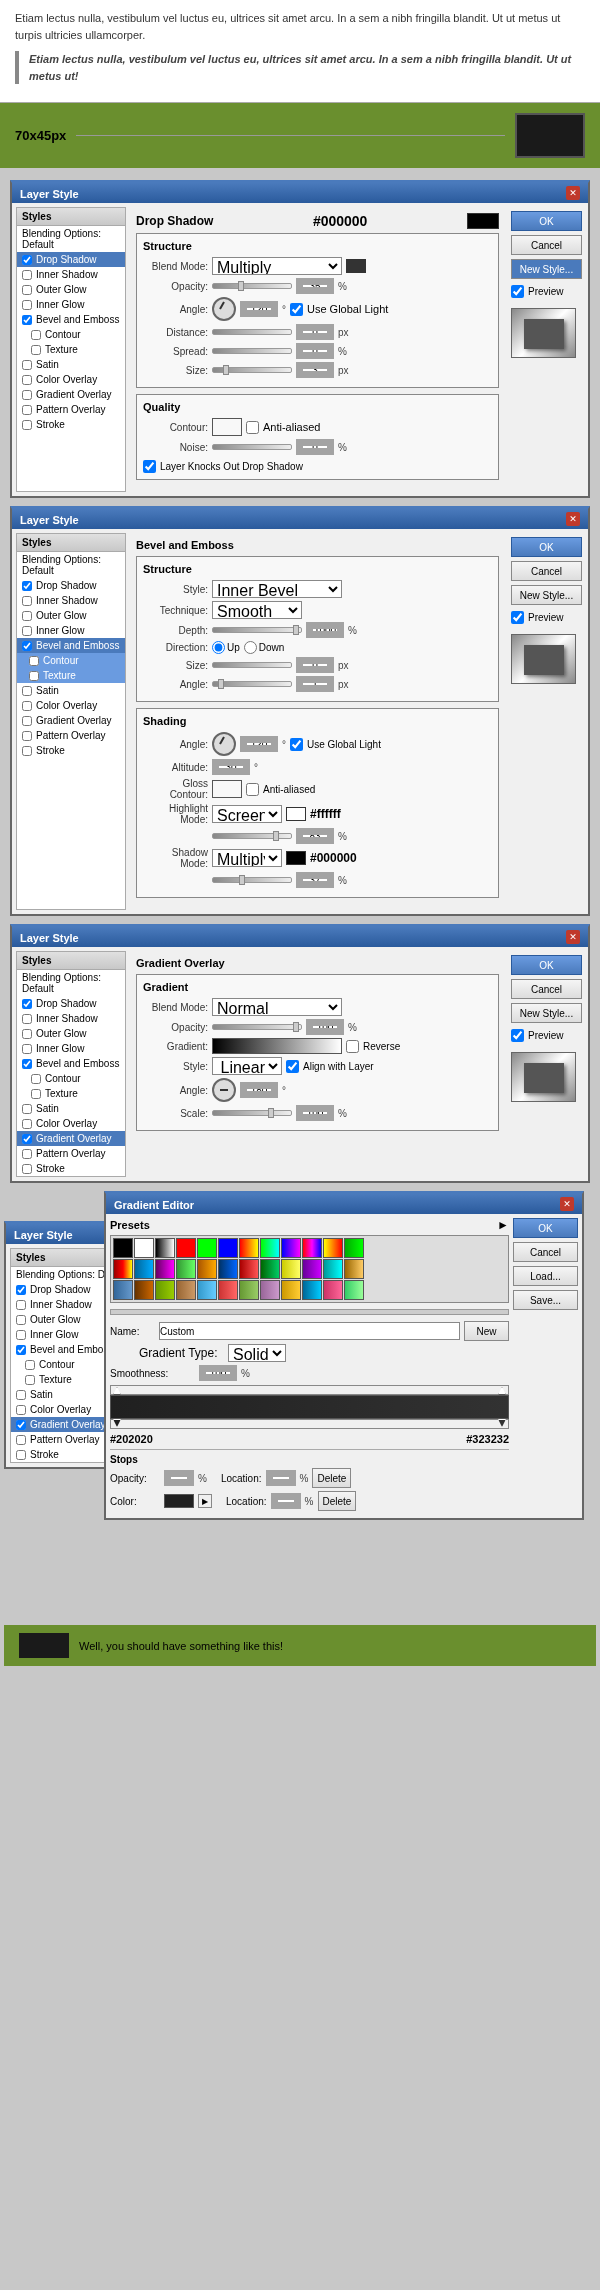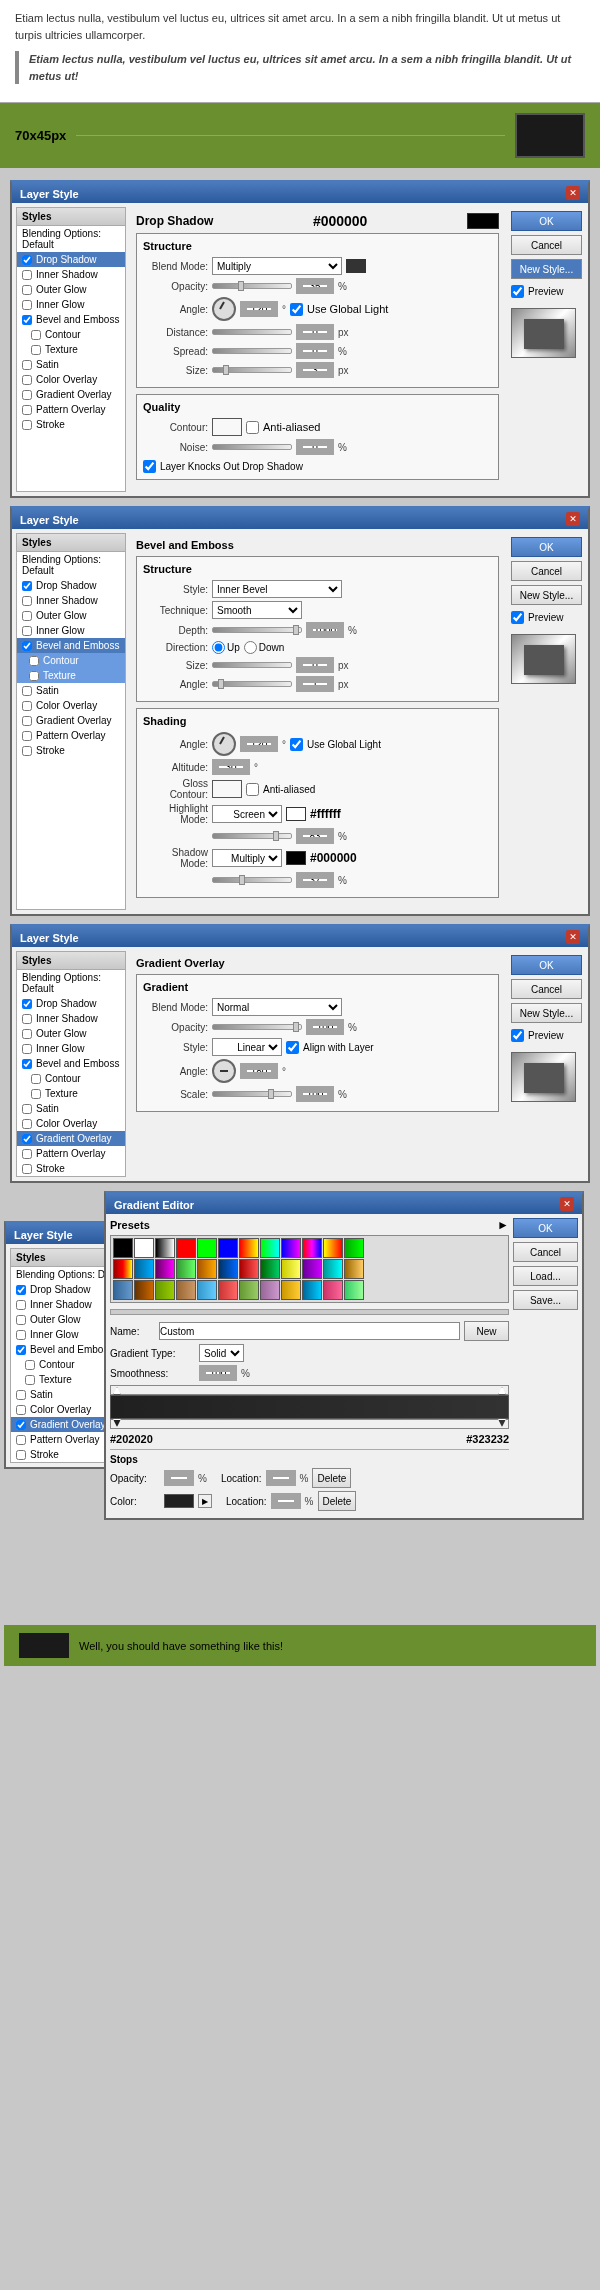--- a/index.html
+++ b/index.html
@@ -164,21 +164,21 @@
       gap: 4px;
     }
     .form-label {
       width: 65px;
       font-size: 10px;
       text-align: right;
       color: #333;
     }
     .form-select {
       height: 18px;
-      font-size: 10px;
+      font-size: 16px;
       border: 1px solid #888;
       background: #fff;
     }
     .form-input-num {
       width: 38px;
       height: 16px;
       font-size: 10px;
       border: 7px solid #a3a3a3;
       text-align: center;
       background: #fff;
@@ -767,20 +767,26 @@
             <option>Normal</option>
           </select>
         </div>
         <div class="form-row">
           <span class="form-label">Opacity:</span>
           <div class="slider-track" style="width:90px;">
             <div class="slider-thumb" style="right:2px;"></div>
           </div>
           <input type="text" class="form-input-num" value="100" style="">
           <span class="form-unit">%</span>
+        </div>
+        <div class="form-row">
+          <span class="form-label">Gradient:</span>
+          <div class="gradient-swatch-bar"></div>
+          <input type="checkbox" style="">
+          <span style="font-size:10px;">Reverse</span>
         </div>
         <div class="form-row">
           <span class="form-label">Style:</span>
           <select class="form-select small-select">
             <option>Linear</option>
           </select>
           <input type="checkbox" checked="" style="">
           <span style="font-size:10px;">Align with Layer</span>
         </div>
         <div class="form-row">
@@ -940,21 +946,21 @@
 
         <div style="height:6px; background:#ccc; border:1px solid #999; margin-bottom:6px;"></div>
 
         <div class="form-row">
           <span style="font-size:10px; width:45px;">Name:</span>
           <input type="text" value="Custom" style="flex: 1 1 0%; height: 18px; font-size: 10px; border: 1px solid rgb(136, 136, 136);">
           <button class="btn" style="width:45px;">New</button>
         </div>
 
         <div class="form-row">
-          <span style="font-size:10px; width:85px;">Gradient Type:</span>
+          <span style="font-size:12px; width:85px;margin-left:29px;">Gradient Type:</span>
           <select class="form-select">
             <option>Solid</option>
           </select>
         </div>
 
         <div class="form-row">
           <span style="font-size:10px; width:85px;">Smoothness:</span>
           <input type="text" class="form-input-num" value="100" style="">
           <span class="form-unit">%</span>
         </div>

